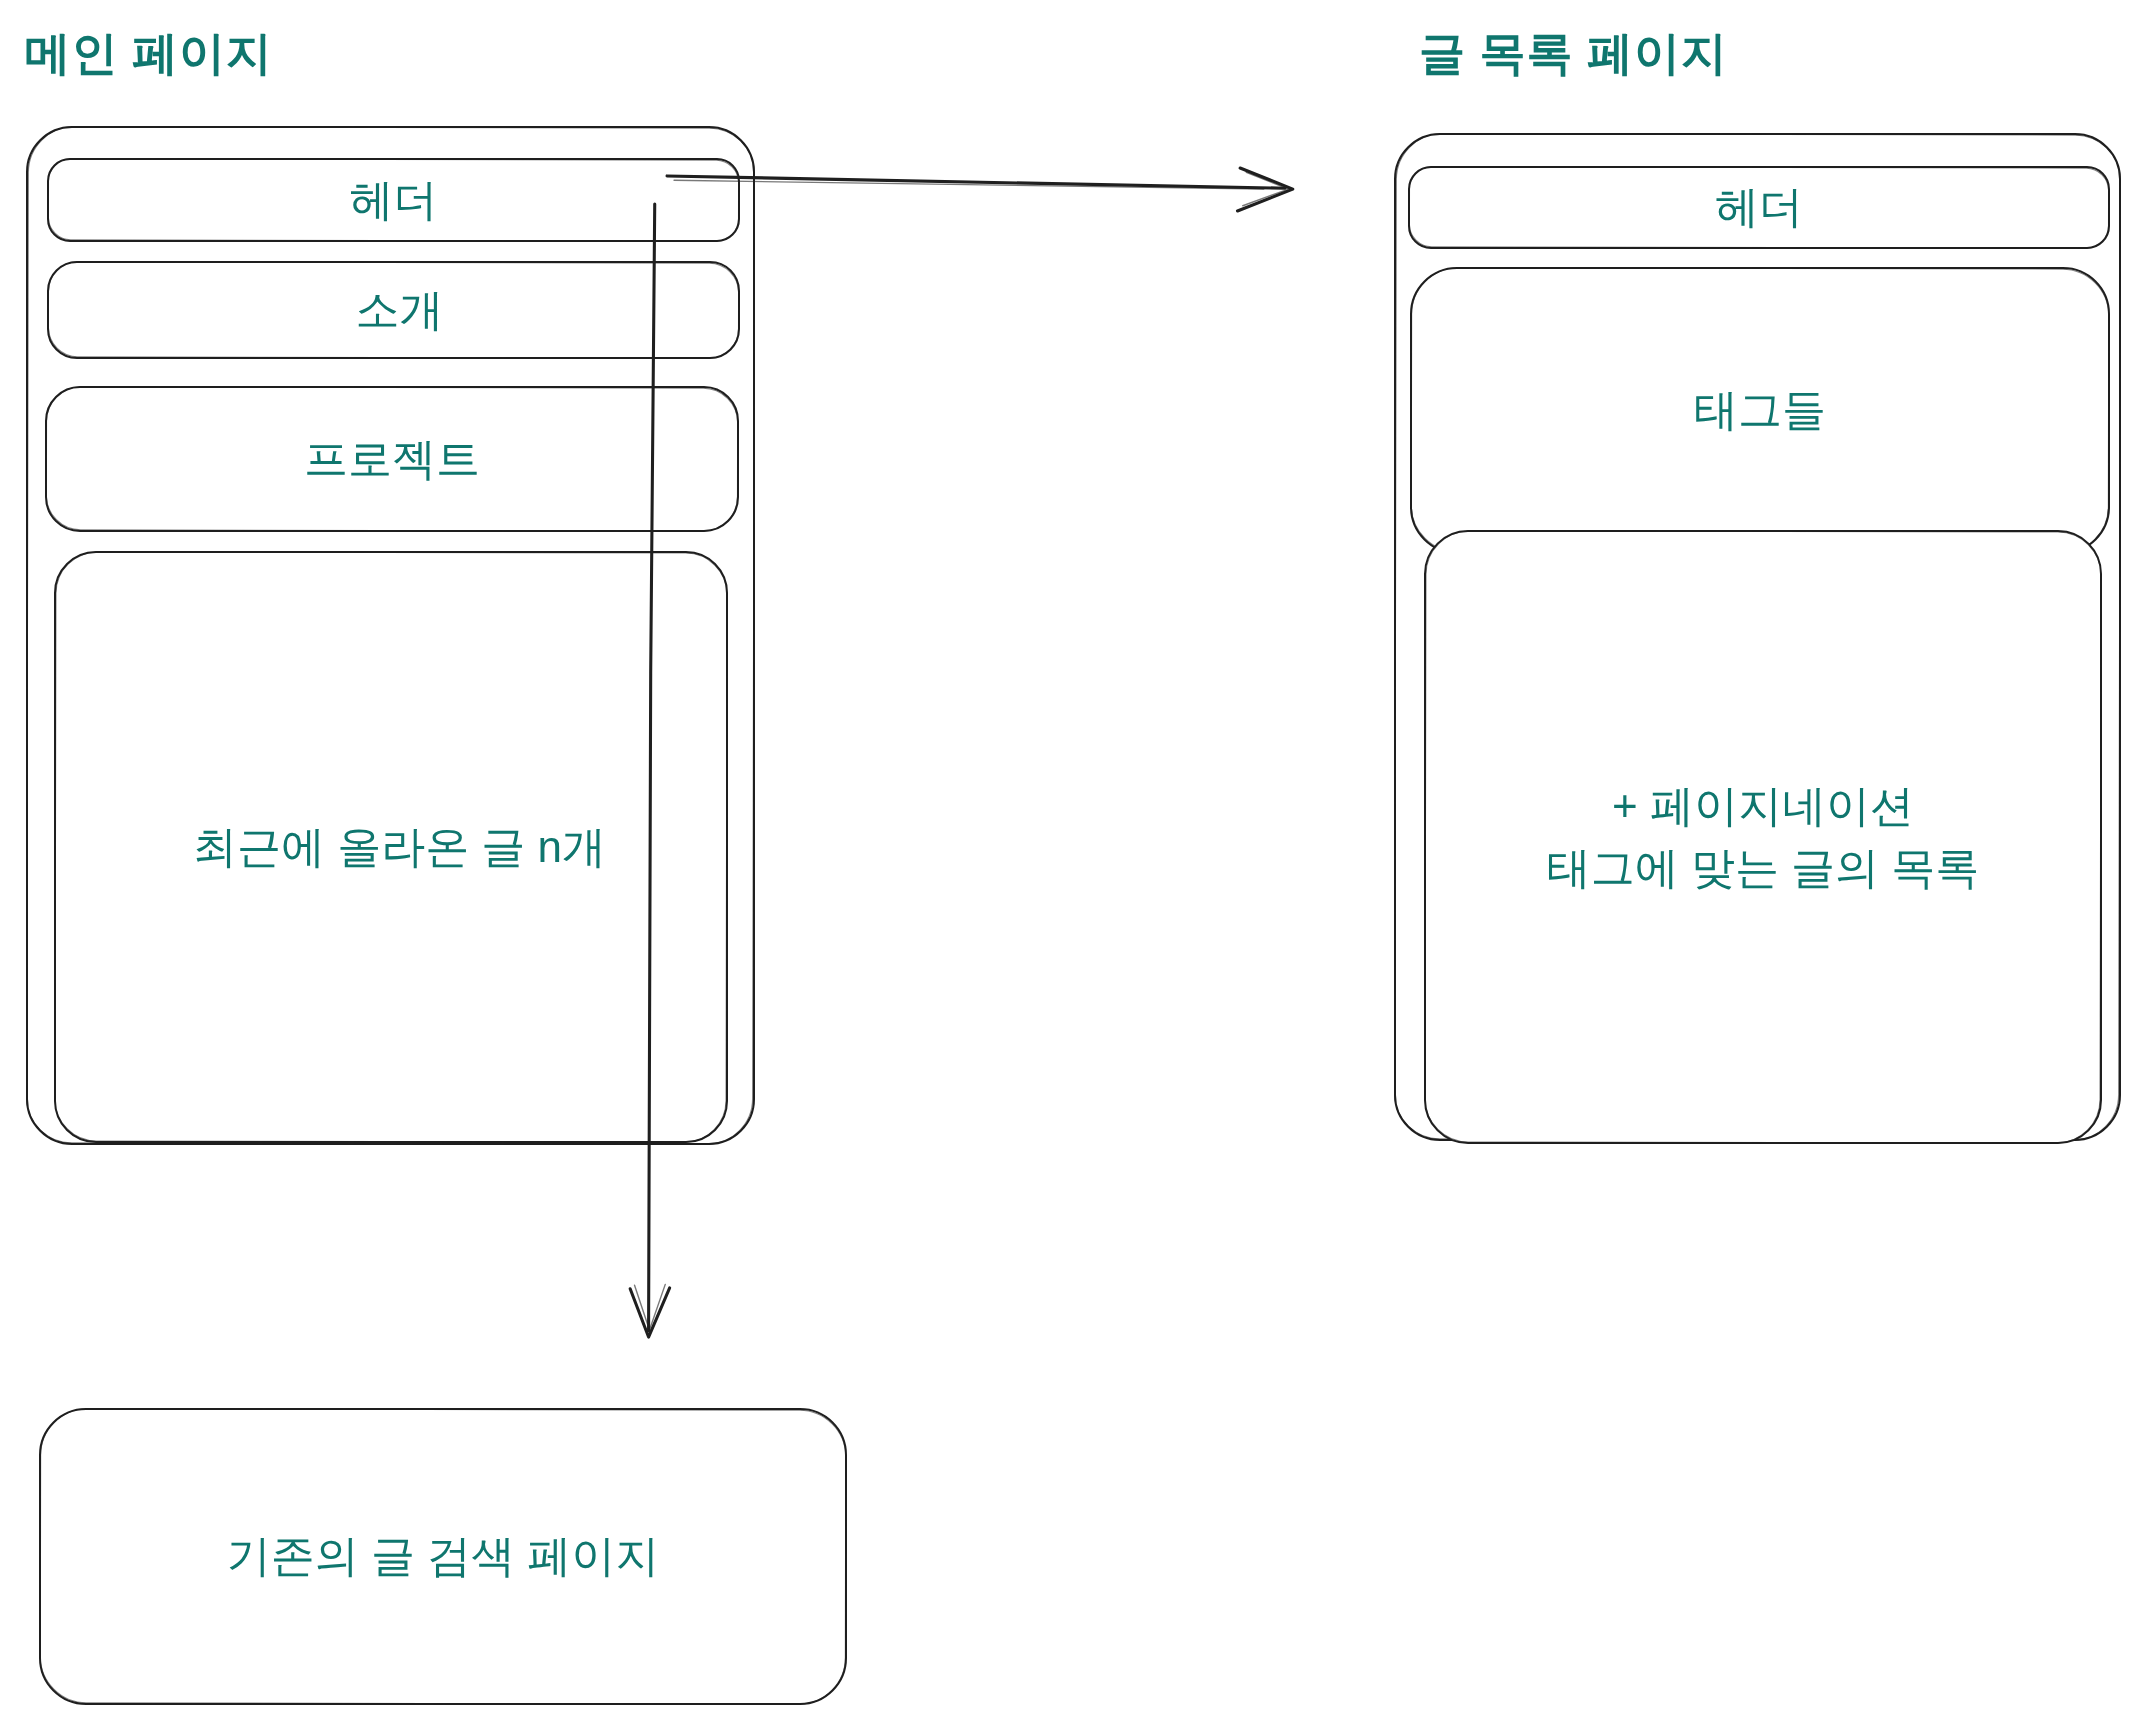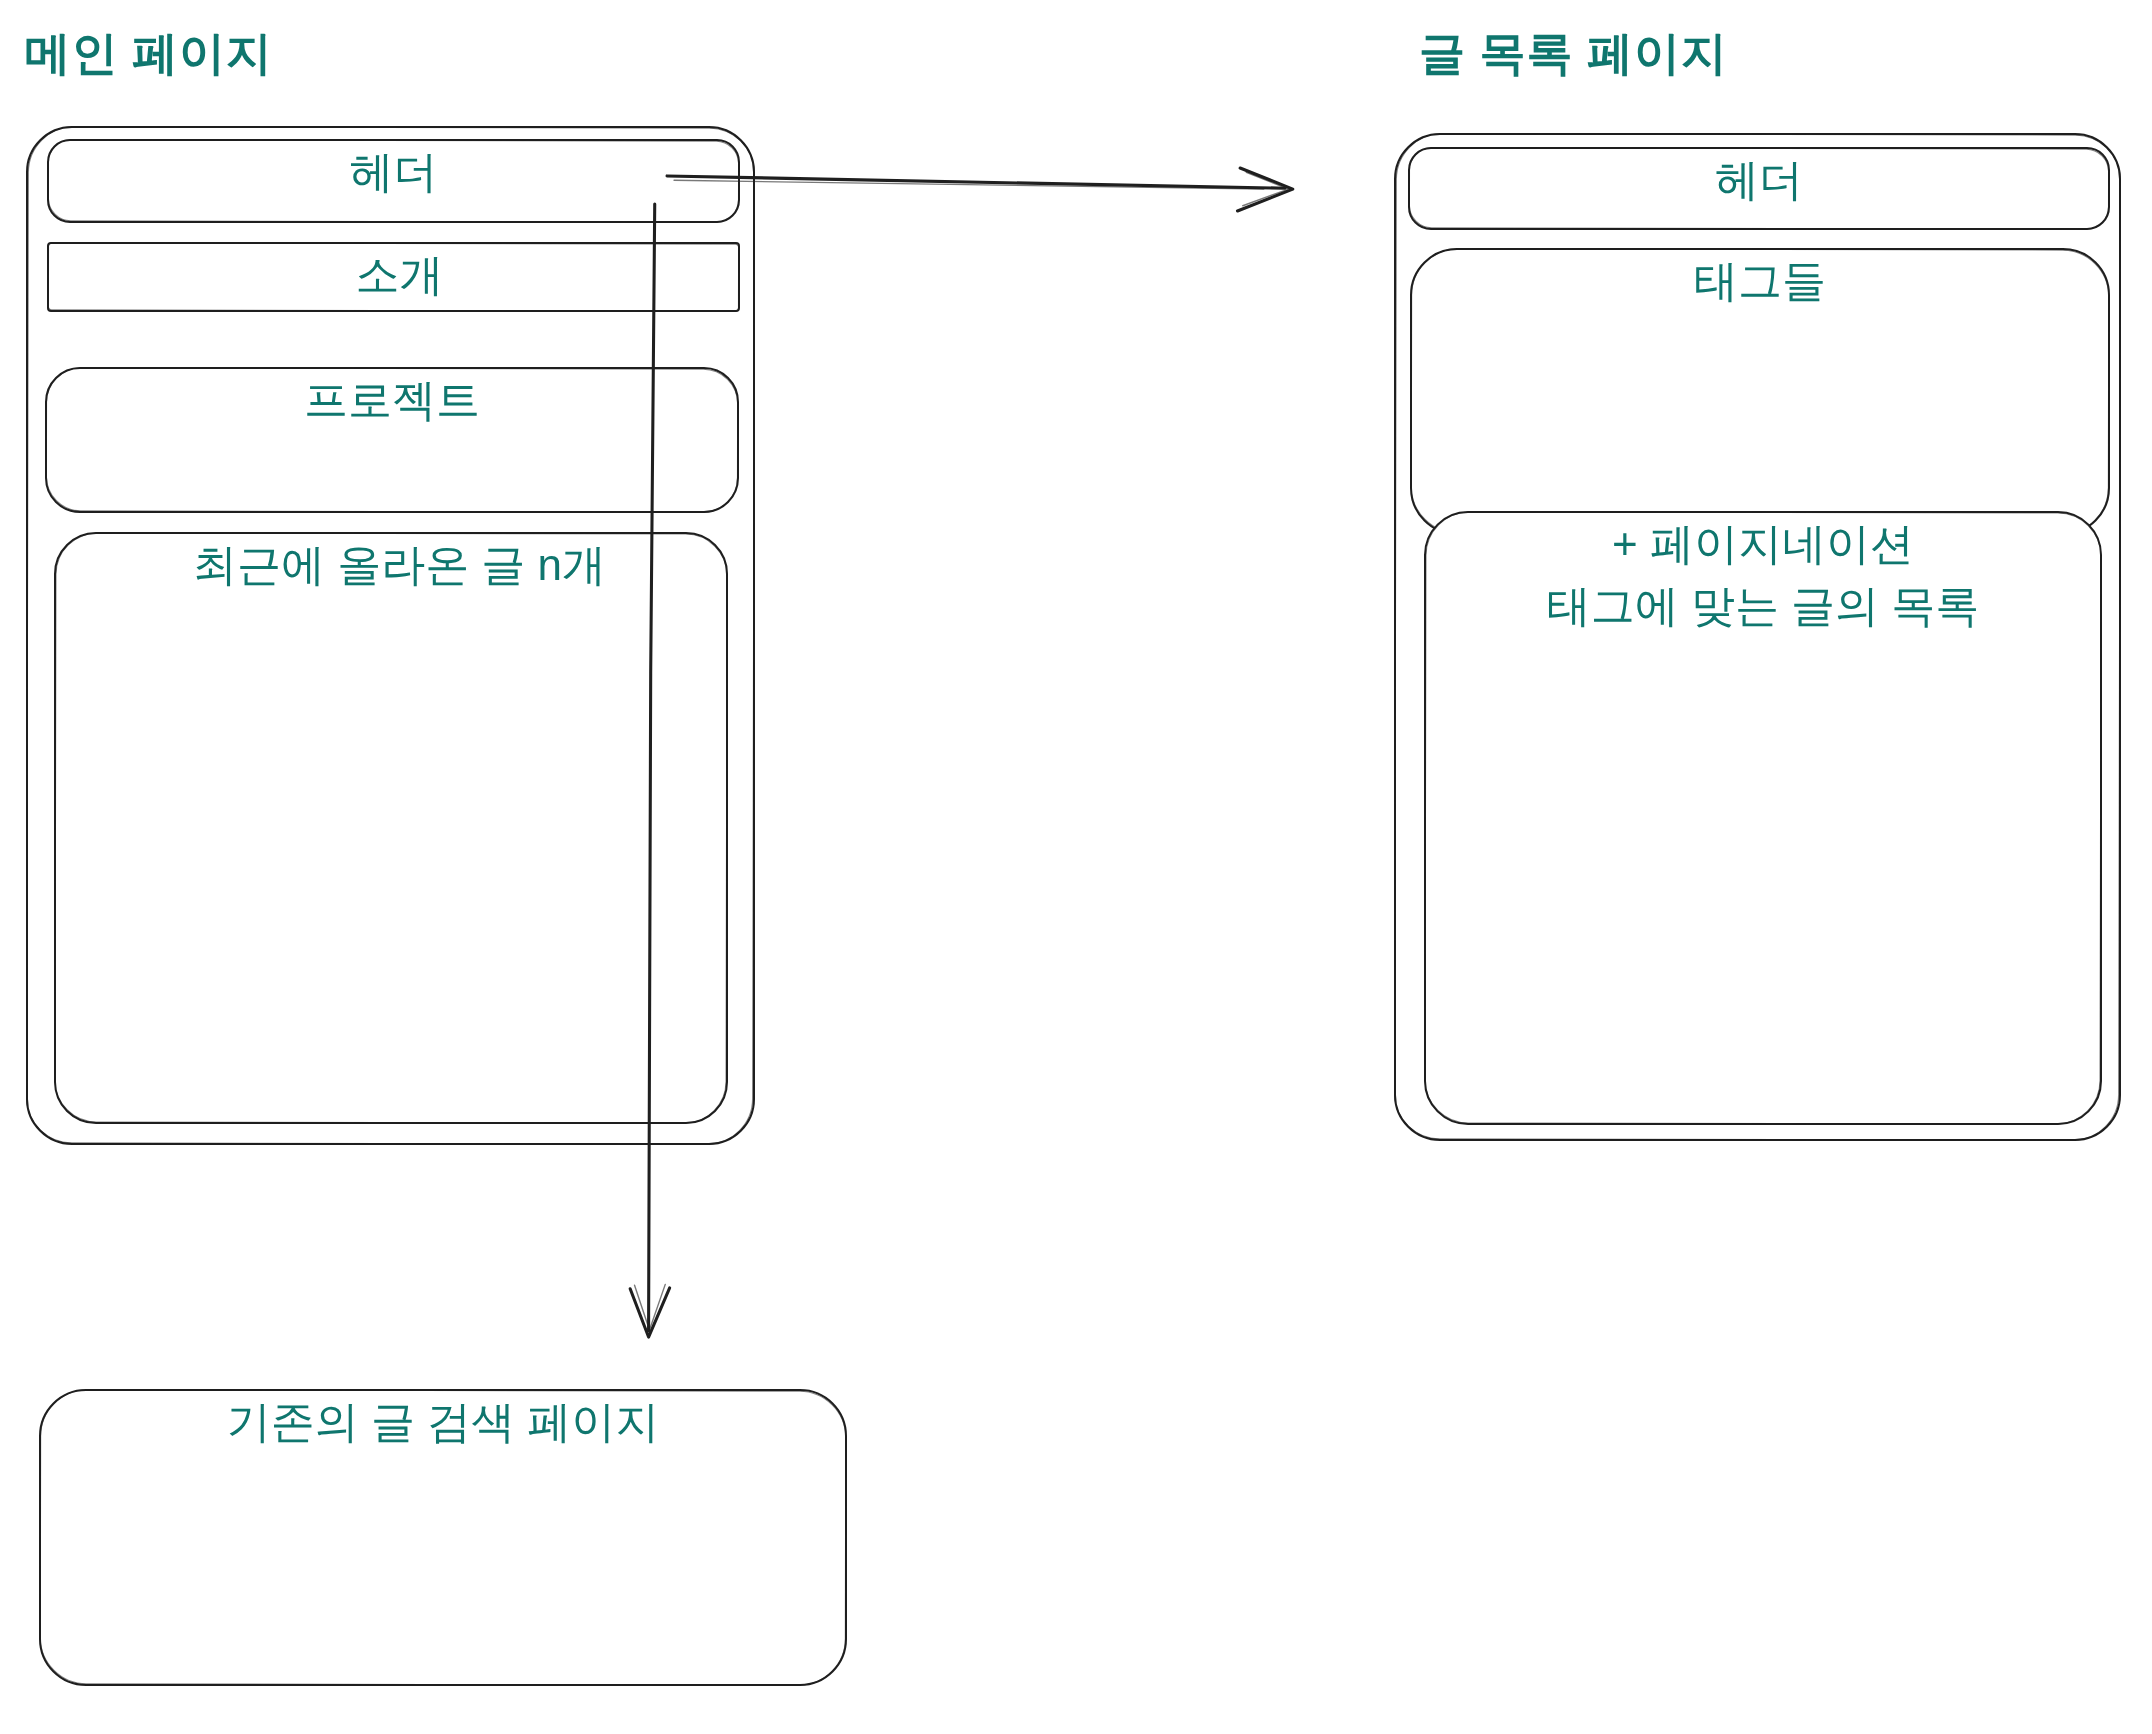--- a/index.html
+++ b/index.html
@@ -34,30 +34,32 @@
     content: "";
     position: absolute;
     inset: -0.9px;
     border: 1.3px solid rgba(31,31,31,0.55);
     border-radius: inherit;
     transform: rotate(0.12deg);
     pointer-events: none;
   }
   .box {
     display: flex;
+    align-items: center;
     justify-content: center;
     text-align: center;
     font-size: 44px;
     font-weight: 500;
     line-height: 1.42;
+    margin-top: 19px;
   }
   
   .main-frame   { left: 26px;  top: 126px;  width: 729px; height: 1019px; border-radius: 46px; }
   .mp-header    { left: 47px;  top: 139px;  width: 693px; height: 84px;  border-radius: 23px; }
-  .mp-intro     { left: 47px;  top: 242px;  width: 693px; height: 70px; border-radius: 4px; padding-left: 12px; }
+  .mp-intro     { left: 47px;  top: 242px;  width: 693px; height: 98px; border-radius: 30px; padding-left: 12px; }
   .mp-projects  { left: 45px;  top: 367px;  width: 694px; height: 146px; border-radius: 35px; }
   .mp-recent    { left: 54px;  top: 532px;  width: 674px; height: 592px; border-radius: 42px; padding-left: 17px; }
   
   .list-frame   { left: 1394px; top: 133px; width: 727px; height: 1008px; border-radius: 46px; }
   .lp-header    { left: 1408px; top: 147px; width: 702px; height: 83px;  border-radius: 23px; }
   .lp-tags      { left: 1410px; top: 248px; width: 700px; height: 287px; border-radius: 47px; }
   .lp-posts     { left: 1424px; top: 511px; width: 678px; height: 614px; border-radius: 44px; }
   
   .search-box   { left: 39px;  top: 1389px; width: 808px; height: 297px; border-radius: 47px; }
   .title-main   { left: 24.6px;   top: 23px; }

